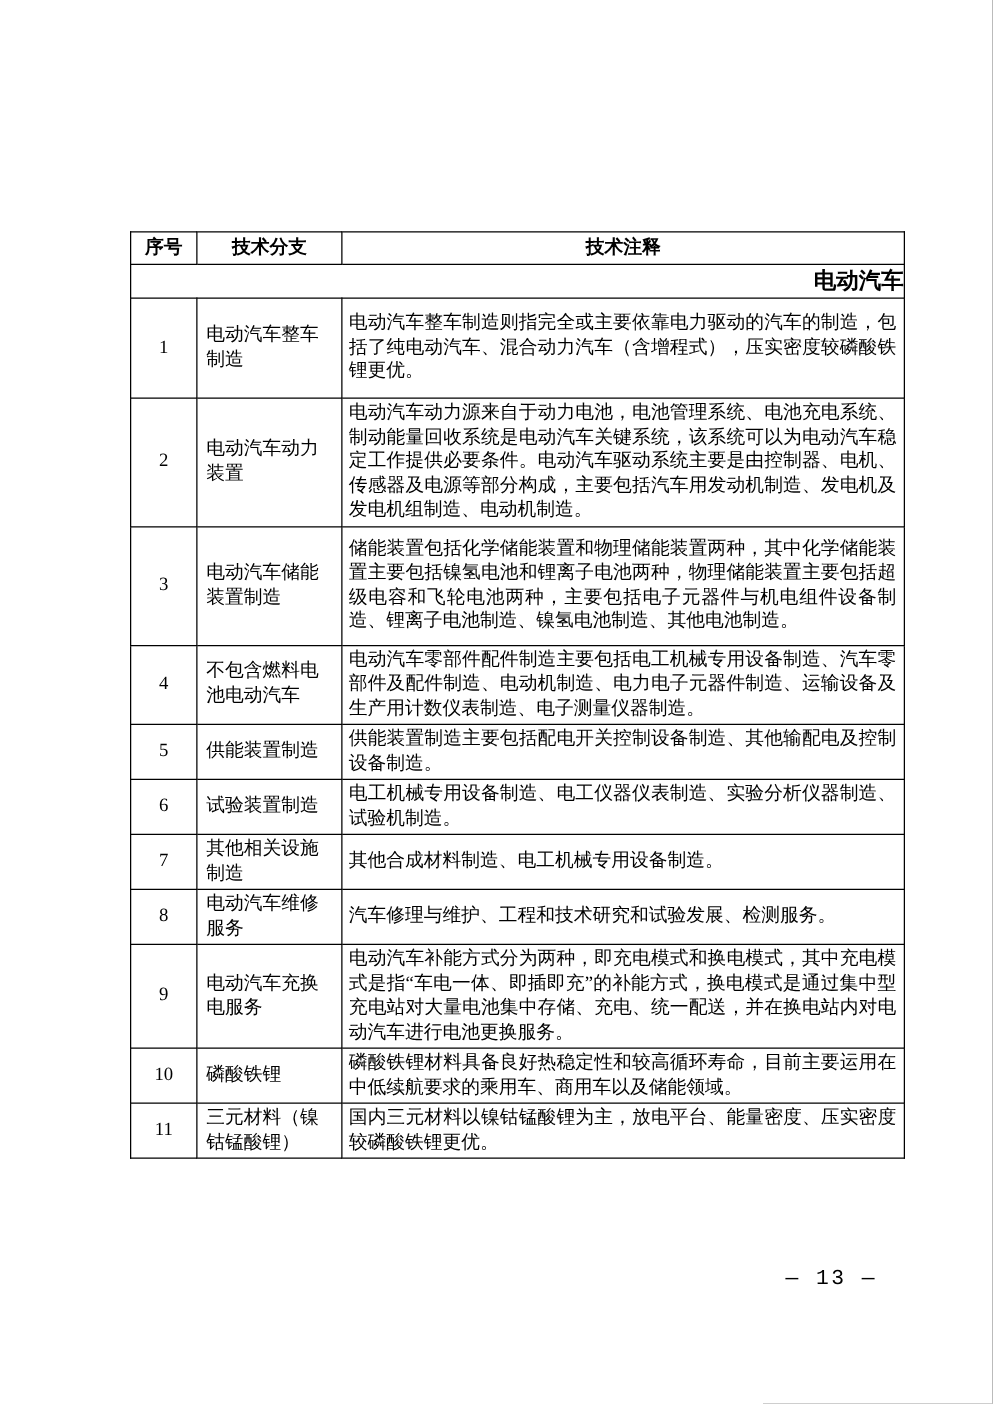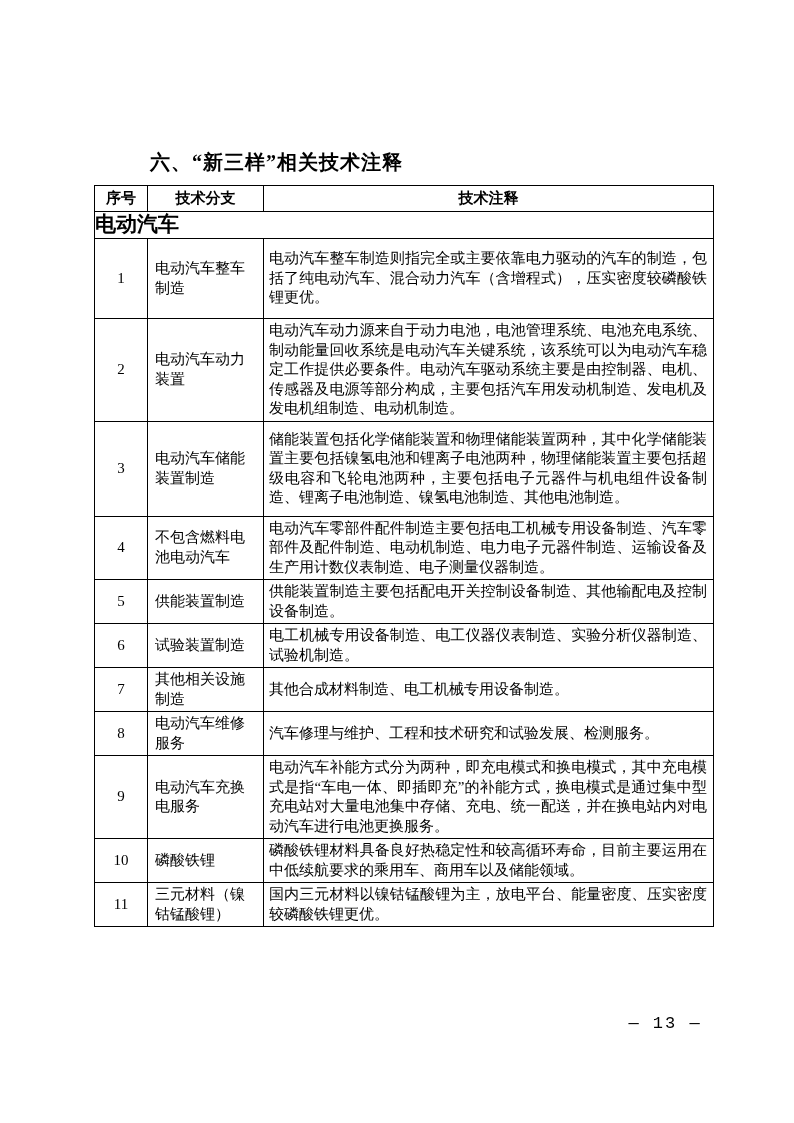--- a/index.html
+++ b/index.html
@@ -18,21 +18,21 @@
     position: absolute;
     left: 150px;
     top: 149px;
     font-size: 20px;
     font-weight: bold;
     letter-spacing: 1px;
     white-space: nowrap;
   }
   table.tech-table {
     position: absolute;
-    left: 94px;
+    left: 104px;
     top: 185px;
     width: 619px;
     border-collapse: collapse;
     table-layout: fixed;
     padding-left: 44px;
   }
   table.tech-table th,
   table.tech-table td {
     border: 1px solid #000000;
     vertical-align: middle;
@@ -40,23 +40,23 @@
     line-height: 19.5px;
   }
   th.hdr {
     height: 26px;
     font-weight: bold;
     text-align: center;
     font-size: 15px;
   }
   tr.section-row td {
     height: 27px;
-    text-align: left;
+    text-align: right;
     font-weight: bold;
-    font-size: 21px;
+    font-size: 18px;
   }
   td.cell-no {
     text-align: center;
     font-family: "Liberation Serif", serif;
     font-size: 15px;
   }
   td.cell-branch {
     padding: 2px 7px;
     font-size: 15px;
   }
@@ -74,21 +74,20 @@
     font-size: 17px;
     font-family: Liberation Mono, monospace;
     letter-spacing: 2px;
   }
 </style>
 </head>
 <body>
 
 <div class="page">
 
-  <div class="doc-title">六、“新三样”相关技术注释</div>
 
   <table class="tech-table">
     <colgroup>
       <col style="width:53px">
       <col style="width:116px">
       <col style="width:450px">
     </colgroup>
     <thead>
       <tr>
         <th class="hdr">序号</th>

